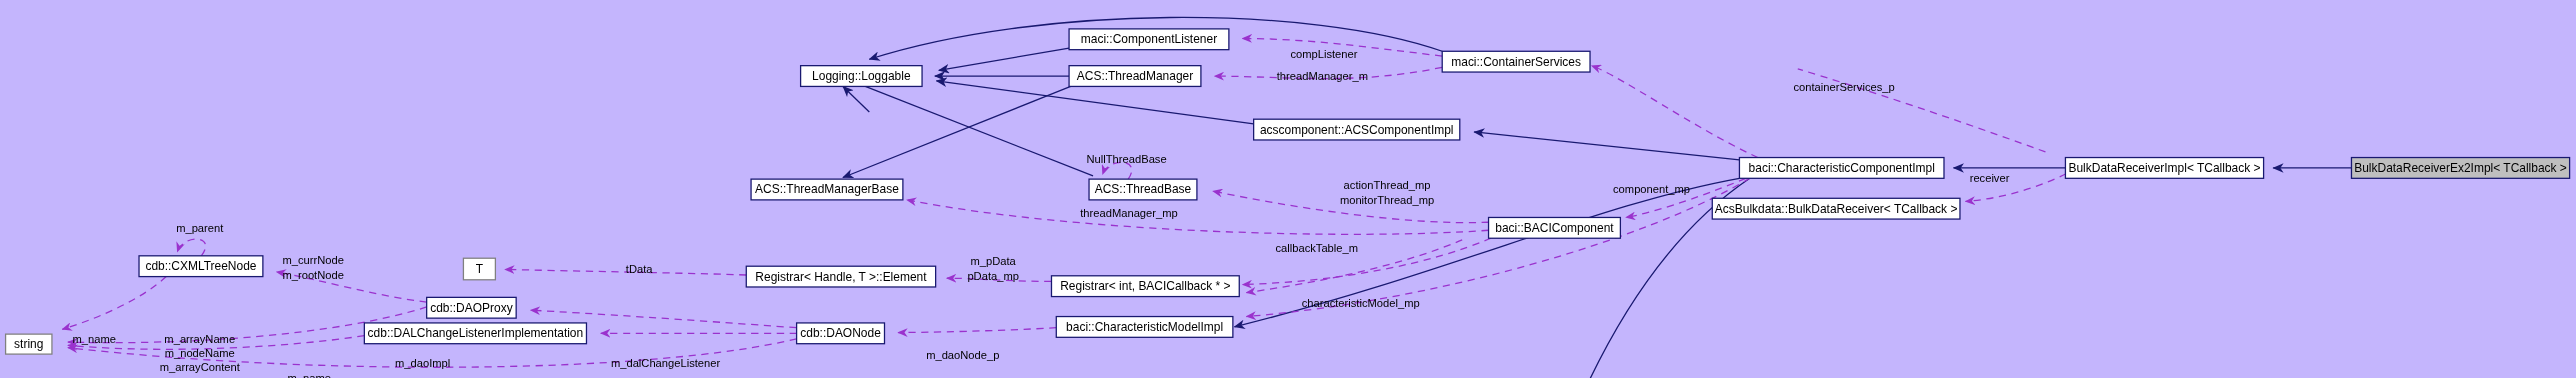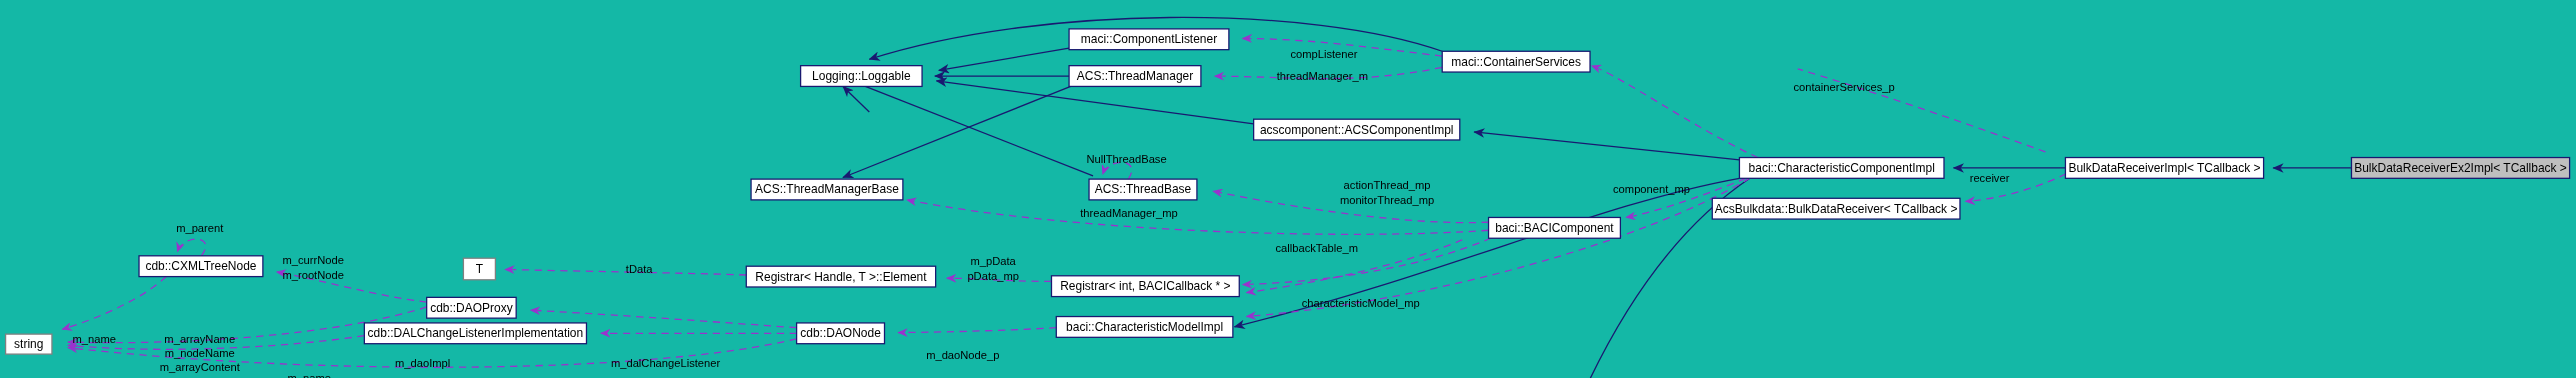--- a/index.html
+++ b/index.html
@@ -1,17 +1,17 @@
 <!DOCTYPE html>
 <html style="font-size:12.8px"><head>
 <meta charset="utf-8">
 <style>
   html,body{margin:0;padding:0;background:#ffffff;}
   body{font-family:"Liberation Sans",sans-serif;}
-  #diagram-root{position:relative;width:2576px;height:379px;background:#14b8a6;overflow:hidden;}
+  #diagram-root{position:relative;width:2576px;height:379px;background:#c4b5fd;overflow:hidden;}
   svg#graph{position:absolute;left:0;top:0;width:2576px;height:379px;display:block;}
   .node-rect{fill:#ffffff;stroke:#191970;stroke-width:1.6;}
   .node-rect.grey-node{fill:#bfbfbf;stroke:#191970;stroke-width:1.6;}
   .node-rect.ext-node{fill:#ffffff;stroke:#808080;stroke-width:1.6;}
   .node-label{font-family:"Liberation Sans",sans-serif;font-size:15px;fill:#000000;text-anchor:middle;dominant-baseline:middle;}
   .edge-inherit{stroke:#191970;stroke-width:1.6;fill:none;}
   .edge-usage{stroke:#9a32cd;stroke-width:1.6;fill:none;stroke-dasharray:9,7;}
   .edge-label{font-family:"Liberation Sans",sans-serif;font-size:14px;fill:#000000;text-anchor:middle;dominant-baseline:middle;}
 </style>
 </head>

